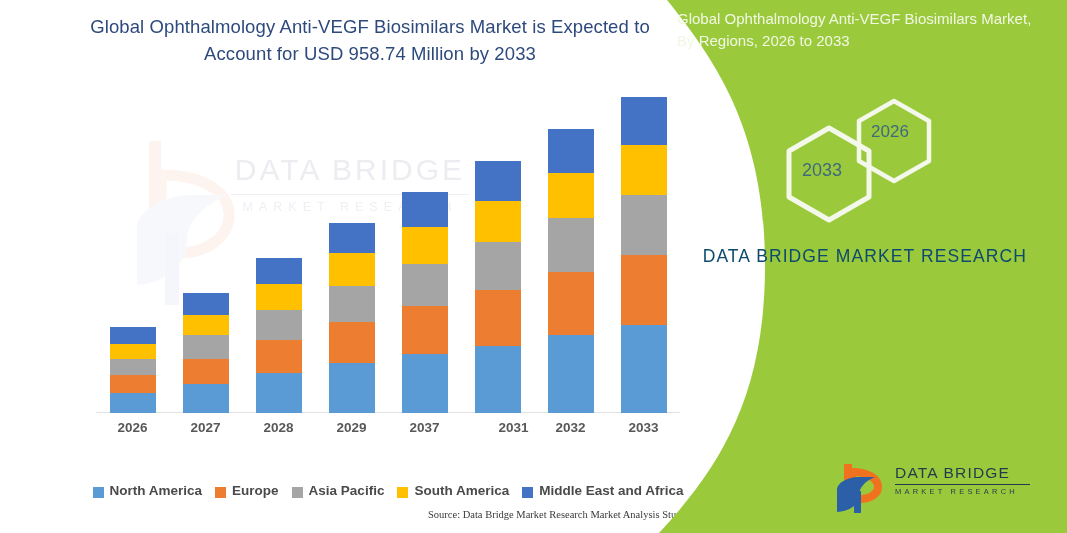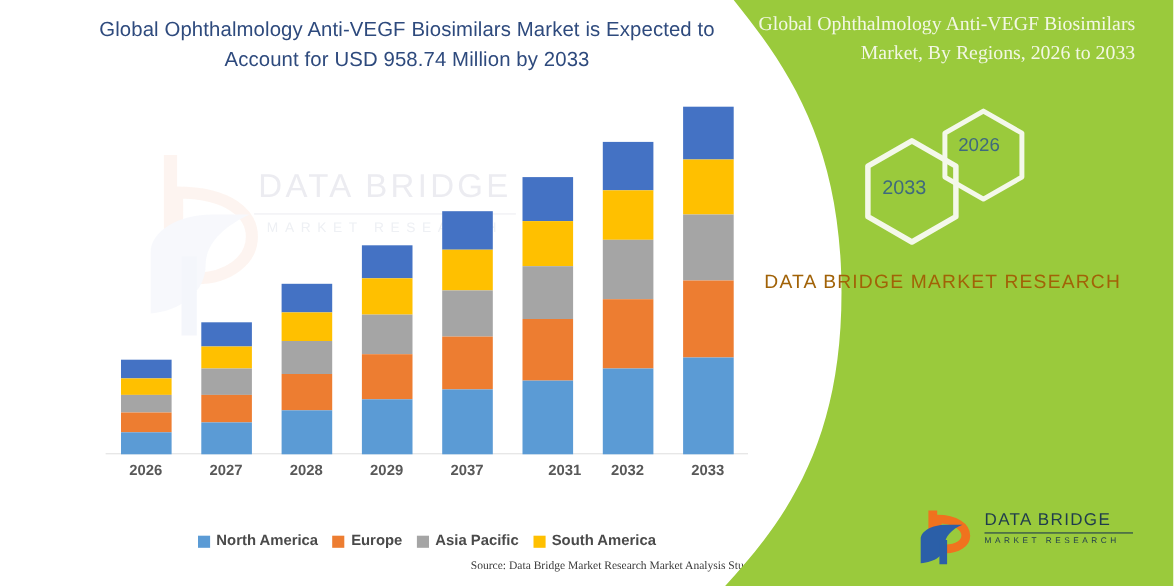--- a/index.html
+++ b/index.html
@@ -48,28 +48,28 @@
   .foot-txt { position:absolute; font-family:"Liberation Serif", serif;
               font-size:10.5px; color:#3a3a3a; white-space:nowrap; }
   #foot-left { left:82px; top:4px; }
   #foot-right { left:428px; top:4px; }
 
   
   #green-panel { position:absolute; right:0; top:0; width:420px; height:533px; }
   #green-svg { position:absolute; inset:0; width:420px; height:533px; }
 
   #green-title { position:absolute; left:30px; top:8px; width:355px;
-                 text-align:right; color:#f2f7e4; font-size:18px; line-height:1.48;font-family:Liberation Serif, serif; }
+                 color:#f2f7e4; font-size:15px; line-height:1.48; }
 
   .hex-label { position:absolute; color:#3F6A7D; font-weight:400; }
   #hex-2026-label { left:213px; top:122px; width:60px; text-align:center; font-size:17px; }
   #hex-2033-label { left:140px; top:160px; width:70px; text-align:center; font-size:18px; }
 
-  #green-brand { position:absolute; left:40px; top:243px; width:340px; text-align:center;
-                 color:#a16207; font-size:17.5px; letter-spacing:1.1px; line-height:1.55; }
+  #green-brand { position:absolute; left:40px; top:243px; width:340px; text-align:right;
+                 color:#0c4a6e; font-size:17.5px; letter-spacing:1.1px; line-height:1.55; }
 
   
   #dbmr-logo { position:absolute; left:188px; top:458px; width:195px; height:62px; }
   #dbmr-wordmark { position:absolute; left:60px; top:6px; width:135px; }
   #dbmr-l1 { font-size:15.5px; letter-spacing:1.2px; color:#1f3b4d; font-weight:500; }
   #dbmr-rule { height:1px; background:#1f3b4d; margin:2px 0 2px 0; }
   #dbmr-l2 { font-size:7.5px; letter-spacing:3.2px; color:#1f3b4d; }
 </style>
 </head>
 <body>
@@ -175,20 +175,24 @@
           <span class="leg-label">Europe</span>
         </div>
         <div class="leg-item">
           <span class="leg-swatch" style="background: rgb(165, 165, 165);"></span>
           <span class="leg-label">Asia Pacific</span>
         </div>
         <div class="leg-item">
           <span class="leg-swatch" style="background: rgb(255, 192, 0);"></span>
           <span class="leg-label">South America</span>
         </div>
+        <div class="leg-item">
+          <span class="leg-swatch" style="background: rgb(68, 114, 196);"></span>
+          <span class="leg-label">Middle East and Africa</span>
+        </div>
       </div>
 
     <div id="footer">
       <div class="foot-txt" id="foot-right">Source: Data Bridge Market Research  Market Analysis Study 2026</div>
     </div>
   </div>
 
   <div id="green-panel">
     <svg id="green-svg" viewBox="0 0 420 533" preserveAspectRatio="none">
       <path id="green-shape" d="M20 0 L420 0 L420 533 L12 533 C70 470 118 400 118 266 C118 132 70 62 20 0 Z" fill="#9ACA3C"></path>

